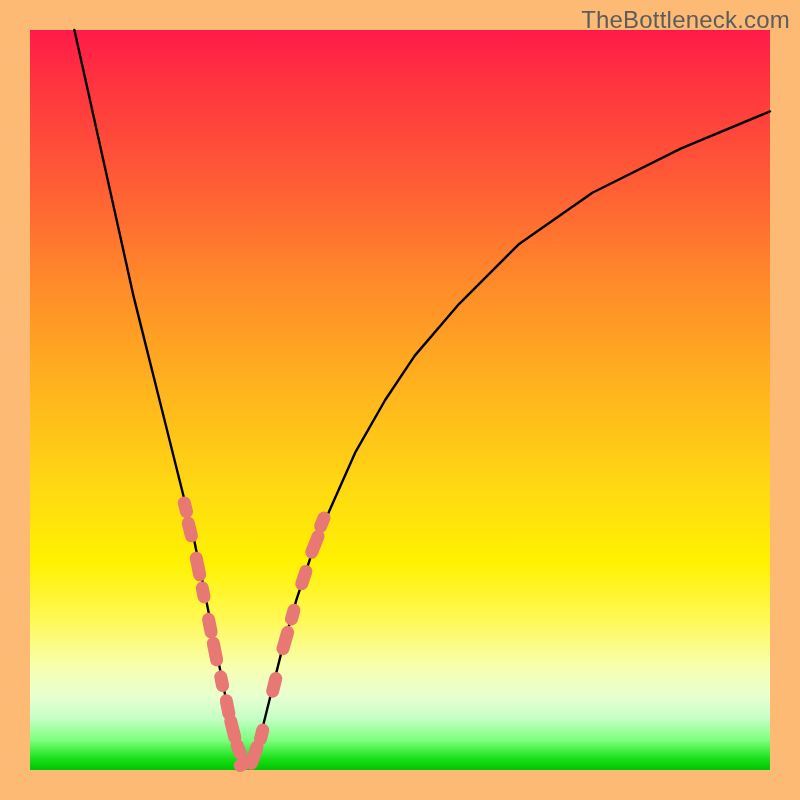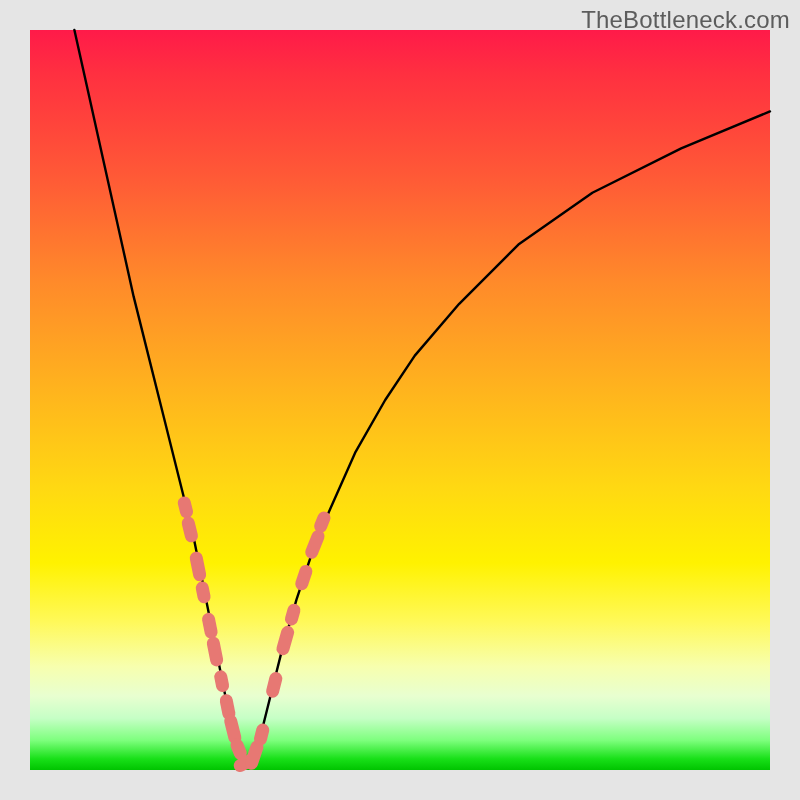--- a/index.html
+++ b/index.html
@@ -10,21 +10,21 @@
     overflow: hidden;
     background: #000;
     font-family: Arial, Helvetica, sans-serif;
   }
   .frame {
     position: absolute;
     left: 0;
     top: 0;
     width: 800px;
     height: 800px;
-    background: #e5e5e5;
+    background: #fdba74;
   }
   .plot {
     position: absolute;
     left: 30px;
     top: 30px;
     width: 740px;
     height: 740px;
     
     background: linear-gradient(
       to bottom,

